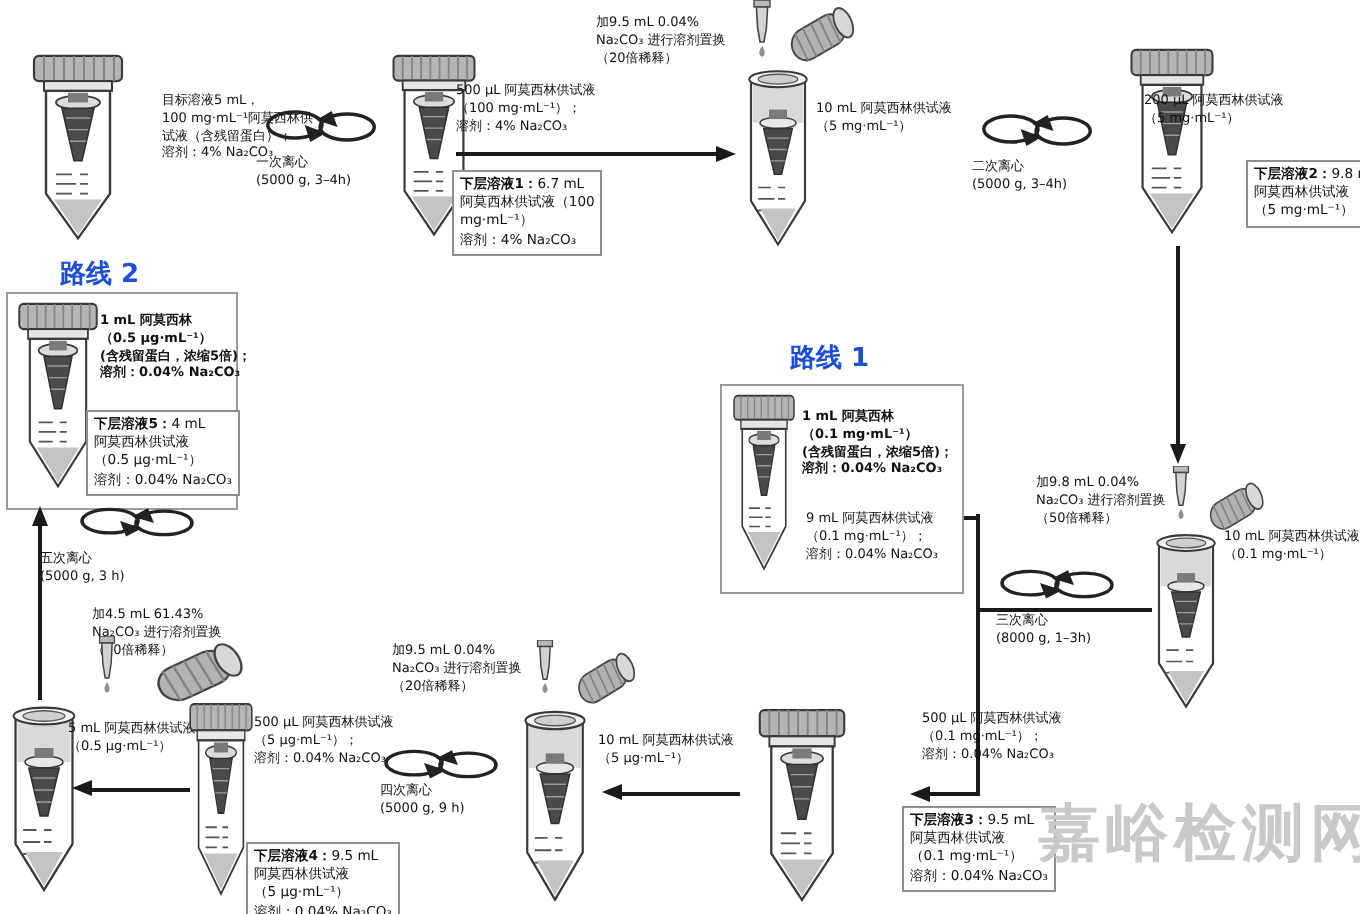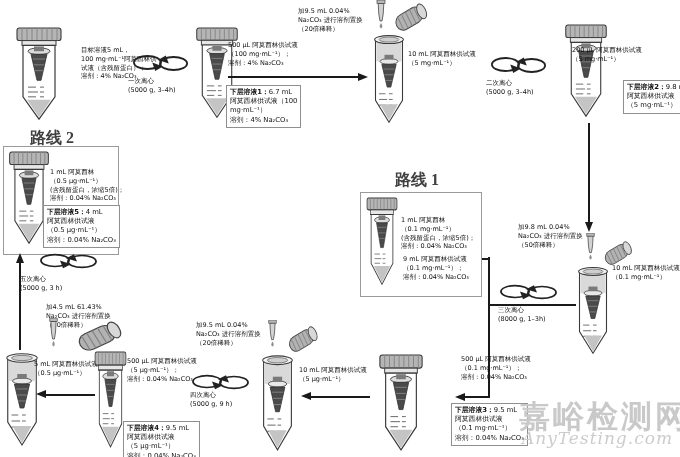--- a/index.html
+++ b/index.html
@@ -1,26 +1,26 @@
 <!DOCTYPE html>
 <html><head>
 <meta charset="utf-8">
 <style>
   html,body{margin:0;padding:0;background:#fff;}
   #stage{position:relative;width:680px;height:457px;background:#fff;overflow:hidden;
          font-family:"DejaVu Sans","Liberation Sans",sans-serif;}
   .abs{position:absolute;}
   .txt{position:absolute;font-size:6.5px;line-height:1.35;color:#111;white-space:pre;}
   .ctr{text-align:left;}
-  .bold{font-weight:normal;margin-top:12px;}
+  .bold{font-weight:bold;}
   .bx{position:absolute;border:1px solid #8f8f8f;background:#fff;padding:2px 3px;
       font-size:6.8px;line-height:1.35;color:#111;white-space:pre;}
   .bx b{font-weight:bold;}
   .routebox{position:absolute;border:1px solid #9a9a9a;background:#fff;}
-  .routetitle{position:absolute;font-size:16px;font-weight:bold;color:#404040;white-space:pre;font-family:Liberation Serif, serif;}
+  .routetitle{position:absolute;font-size:13px;font-weight:bold;color:#1d4ed8;white-space:pre;}
   .hl{position:absolute;height:2px;background:#1a1a1a;}
   .vl{position:absolute;width:2px;background:#1a1a1a;}
   .ah{position:absolute;width:0;height:0;}
   .ah-l{border-top:4.5px solid transparent;border-bottom:4.5px solid transparent;border-right:10px solid #1a1a1a;}
   .ah-r{border-top:4.5px solid transparent;border-bottom:4.5px solid transparent;border-left:10px solid #1a1a1a;}
   .ah-d{border-left:4.5px solid transparent;border-right:4.5px solid transparent;border-top:10px solid #1a1a1a;}
   .ah-u{border-left:4.5px solid transparent;border-right:4.5px solid transparent;border-bottom:10px solid #1a1a1a;}
   .wm-brand{position:absolute;font-size:31px;font-weight:bold;letter-spacing:3px;color:#c9c9c9;white-space:pre;}
   .wm-site{position:absolute;font-family:"DejaVu Serif","Liberation Serif",serif;font-style:italic;
            font-size:17px;letter-spacing:1px;color:#cccccc;white-space:pre;}
@@ -132,21 +132,21 @@
     </svg>
   <div class="txt" style="left:572px;top:46px">200 μL 阿莫西林供试液
 （5 mg·mL⁻¹）</div>
   <div class="bx" style="left:623px;top:80px"><b>下层溶液2：</b><span style="white-space:pre">9.8 mL
 阿莫西林供试液
 （5 mg·mL⁻¹）</span></div>
 
   <div class="vl" style="left:588px;top:123px;height:100px"></div>
   <div class="ah ah-d" style="left:584.5px;top:222px"></div>
 
-  <div class="txt" style="left:518px;top:223px">加9.8 mL 0.04%
+  <div class="txt" style="left:518px;top:237px">加9.8 mL 0.04%
 Na₂CO₃ 进行溶剂置换
 （50倍稀释）</div>
   <svg class="abs" style="left:584px;top:233px" width="13" height="28">
       <use href="#dropper"></use>
     </svg>
   <svg class="abs" style="left:602px;top:240px" width="34" height="26">
       <use href="#capside"></use>
     </svg>
   <svg class="abs" style="left:575px;top:264px" width="36" height="94">
       <use href="#tube-open"></use>
@@ -262,15 +262,14 @@
     </svg>
   <div class="txt" style="left:461px;top:355px">500 μL 阿莫西林供试液
 （0.1 mg·mL⁻¹）；
 溶剂：0.04% Na₂CO₃</div>
   <div class="bx" style="left:451px;top:403px"><b>下层溶液3：</b><span style="white-space:pre">9.5 mL
 阿莫西林供试液
 （0.1 mg·mL⁻¹）
 溶剂：0.04% Na₂CO₃</span></div>
 
   <div class="wm-brand" style="left:519px;top:396px">嘉峪检测网</div>
-  <div class="wm-site" style="left:522px;top:428px">AnyTesting.com</div>
 
 </div>
 
 </body></html>

